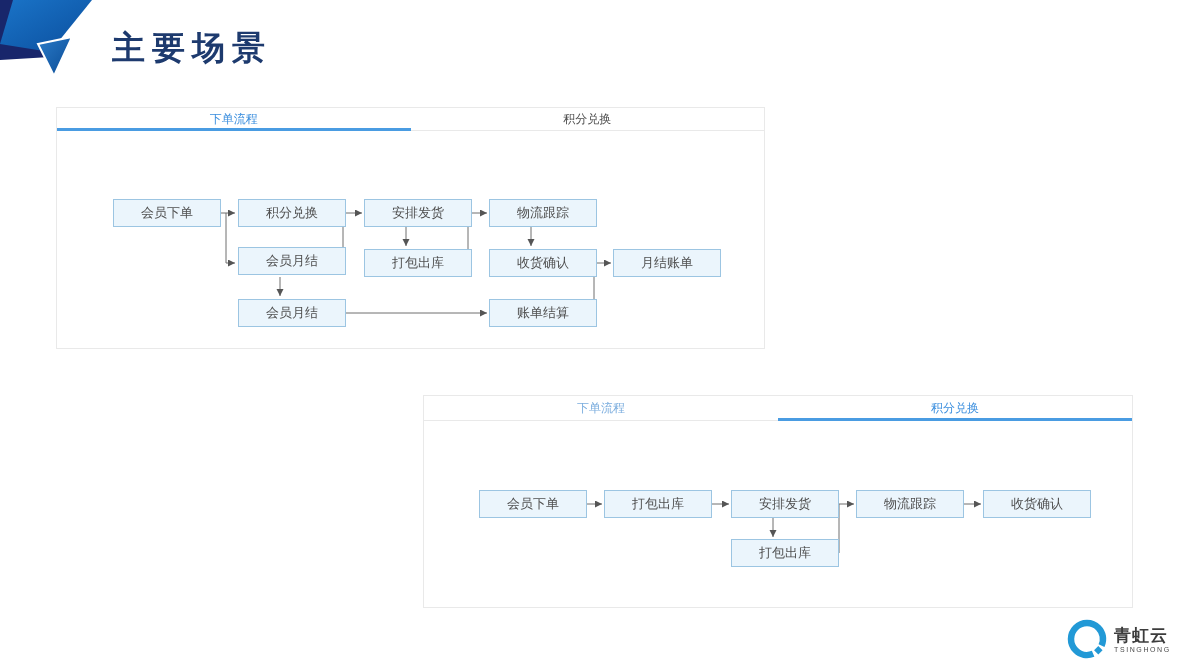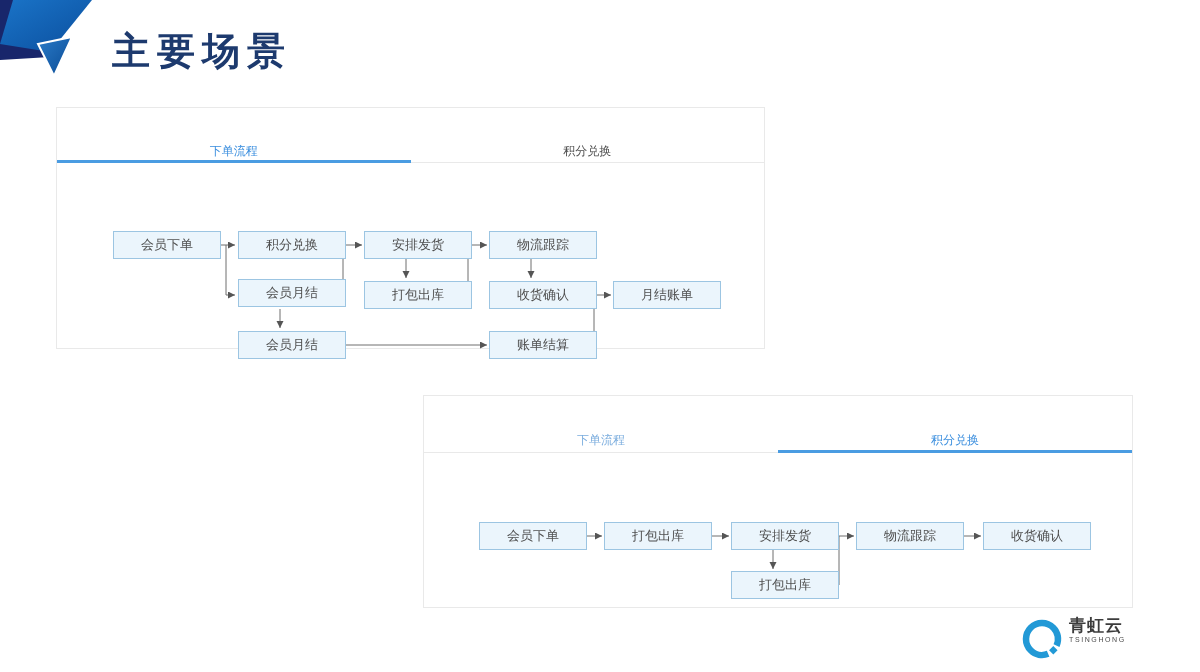--- a/index.html
+++ b/index.html
@@ -1,47 +1,47 @@
 <!DOCTYPE html>
 <html><head>
 <meta charset="utf-8">
 <style>
   * { margin:0; padding:0; box-sizing:border-box; }
   body { background:#fff; font-family:"Liberation Sans","DejaVu Sans",sans-serif; }
   .slide { position:relative; width:1200px; height:672px; background:#fff; overflow:hidden; }
 
   .deco { position:absolute; left:0; top:0; }
 
-  .page-title { position:absolute; left:112px; top:26px; font-size:38px; font-weight:bold;
+  .page-title { position:absolute; left:112px; top:26px; font-size:33px; font-weight:bold;
     color:#1d3a6e; letter-spacing:7px; }
 
   .panel { position:absolute; background:#fff; border:1px solid #e9e9e9; }
   .panel-top { left:56px; top:107px; width:709px; height:242px; }
   .panel-bottom { left:423px; top:395px; width:710px; height:213px; }
 
-  .tabs { display:flex; width:100%; border-bottom:1px solid #e9e9e9;margin-top:32px; }
+  .tabs { display:flex; width:100%; border-bottom:1px solid #e9e9e9; }
   .panel-top .tabs { height:23px; }
   .panel-bottom .tabs { height:25px; }
   .tab { position:relative; width:50%; display:flex; align-items:center; justify-content:center;
     font-size:12px; color:#4d4d4d; cursor:pointer; }
   .tab.active { color:#3a8ede; }
   .tab.active::after { content:""; position:absolute; left:0; right:0; bottom:-1px; height:3px;
     background:#4a9ce2; }
   .tab.inactive-blue { color:#7badde; }
 
   .canvas { position:relative; width:100%; }
   .panel-top .canvas { height:218px; }
   .panel-bottom .canvas { height:187px; }
   .connectors { position:absolute; left:0; top:0; }
 
   .fnode { position:absolute; width:108px; height:28px; background:#ebf5fc;
     border:1px solid #9cc5e2; display:flex; align-items:center; justify-content:center;
     font-size:13px; color:#4f4f4f; }
 
-  .logo { position:absolute; left:1019px; top:616px; display:flex; }
+  .logo { position:absolute; left:1064px; top:616px; display:flex; align-items:center; }
   .logo-text { margin-left:4px; display:flex; flex-direction:column; }
   .logo-title { font-size:17px; font-weight:bold; color:#3c3c3c; letter-spacing:1px; line-height:19px; }
   .logo-subtitle { font-size:7px; color:#4a4a4a; letter-spacing:1.6px; margin-top:1px; }
 </style>
 </head>
 <body>
 
 <div class="slide">
 
   <svg class="deco" width="96" height="84" viewBox="0 0 96 84">

